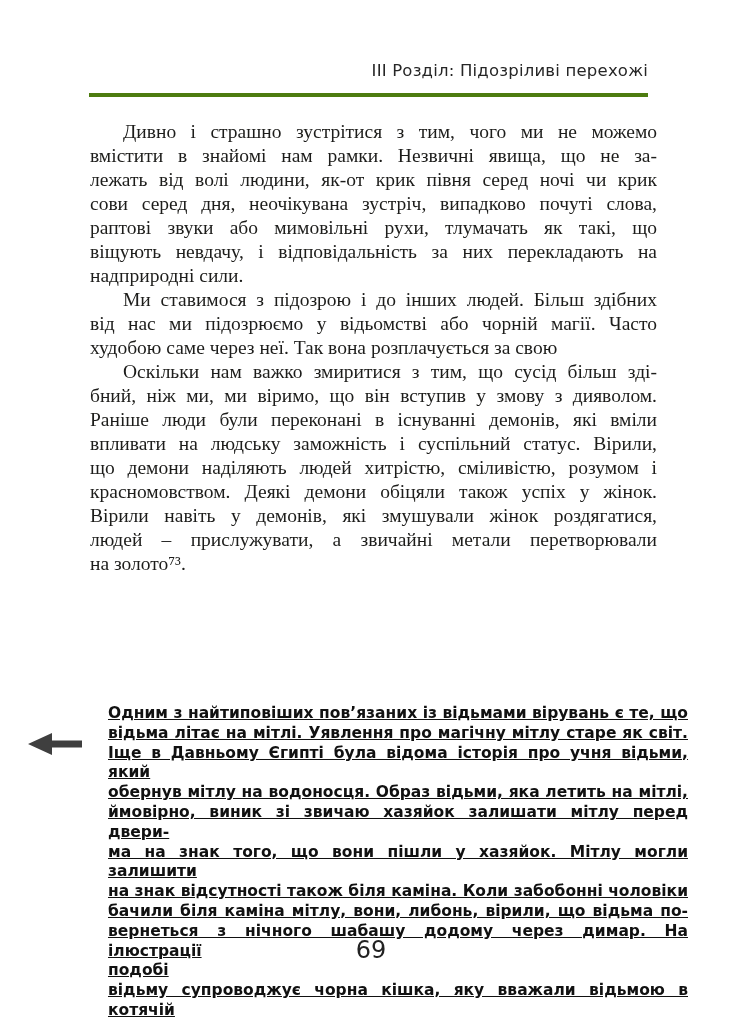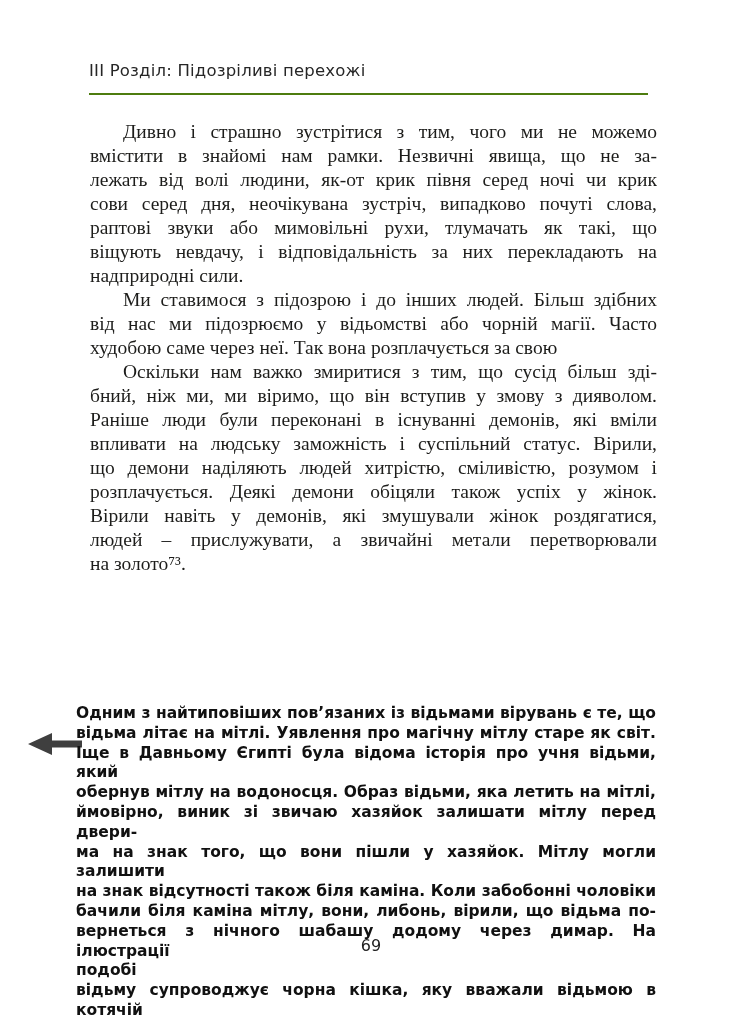--- a/index.html
+++ b/index.html
@@ -13,26 +13,27 @@
     font-family: "Liberation Serif", "DejaVu Serif", serif;
     color: #1d1d1b;
   }
 
   
   .running-head {
     position: absolute;
     left: 89px;
     top: 61px;
     width: 559px;
+    text-align: right;
     font-family: "DejaVu Sans", "Liberation Sans", sans-serif;
     font-size: 16.5px;
     line-height: 20px;
     color: #262626;
     padding-bottom: 12px;
-    border-bottom: 2px solid #4d7c0f;
+    border-bottom: 4px solid #4d7c0f;
     letter-spacing: 0.2px;
   }
 
   
   .body-text {
     position: absolute;
     left: 90px;
     top: 120px;
     width: 567px;
     font-size: 19.5px;
@@ -46,28 +47,29 @@
   .para .line:last-child {
     text-align-last: left;
   }
   .para .line:first-child {
     text-indent: 33px;
   }
 
   
   .caption {
     position: absolute;
-    left: 76px;
+    left: 108px;
     top: 704px;
     width: 580px;
     font-family: "DejaVu Sans", "Liberation Sans", sans-serif;
     font-weight: bold;
     font-size: 15.5px;
     line-height: 19.8px;
     color: #111111;
+    text-decoration: underline;
   }
   .caption .line {
     text-align: justify;
     text-align-last: justify;
   }
   .caption .line:last-child {
     text-align-last: left;
   }
 
   
@@ -81,21 +83,21 @@
   .arrow-marker svg { display: block; }
 
   
   .page-number {
     position: absolute;
     left: 0;
     top: 936px;
     width: 742px;
     text-align: center;
     font-family: "DejaVu Sans", "Liberation Sans", sans-serif;
-    font-size: 16px;
+    font-size: 24px;
     color: #222222;
   }
 </style>
 </head>
 <body>
 
 <div class="page">
 
   <div class="running-head">ІІІ Розділ: Підозріливі перехожі</div>
 
@@ -113,21 +115,21 @@
         <div class="line">Ми ставимося з підозрою і до інших людей. Більш здібних</div>
         <div class="line">від нас ми підозрюємо у відьомстві або чорній магії. Часто</div>
         <div class="line">худобою саме через неї. Так вона розплачується за свою</div>
       </div>
     <div class="para">
         <div class="line">Оскільки нам важко змиритися з тим, що сусід більш зді-</div>
         <div class="line">бний, ніж ми, ми віримо, що він вступив у змову з дияволом.</div>
         <div class="line">Раніше люди були переконані в існуванні демонів, які вміли</div>
         <div class="line">впливати на людську заможність і суспільний статус. Вірили,</div>
         <div class="line">що демони наділяють людей хитрістю, сміливістю, розумом і</div>
-        <div class="line">розплачується. Деякі демони обіцяли також успіх у жінок.</div>
+        <div class="line">красномовством. Деякі демони обіцяли також успіх у жінок.</div>
         <div class="line">Вірили навіть у демонів, які змушували жінок роздягатися,</div>
         <div class="line">людей – прислужувати, а звичайні метали перетворювали</div>
         <div class="line">на золото⁷³.</div>
       </div>
   </div>
 
   <div class="arrow-marker">
     <svg width="54" height="22" viewBox="0 0 54 22" xmlns="http://www.w3.org/2000/svg">
       <path d="M0 11 L24 0 L24 7.5 L54 7.5 L54 14.5 L24 14.5 L24 22 Z" fill="#3f3f3f"></path>
     </svg>

